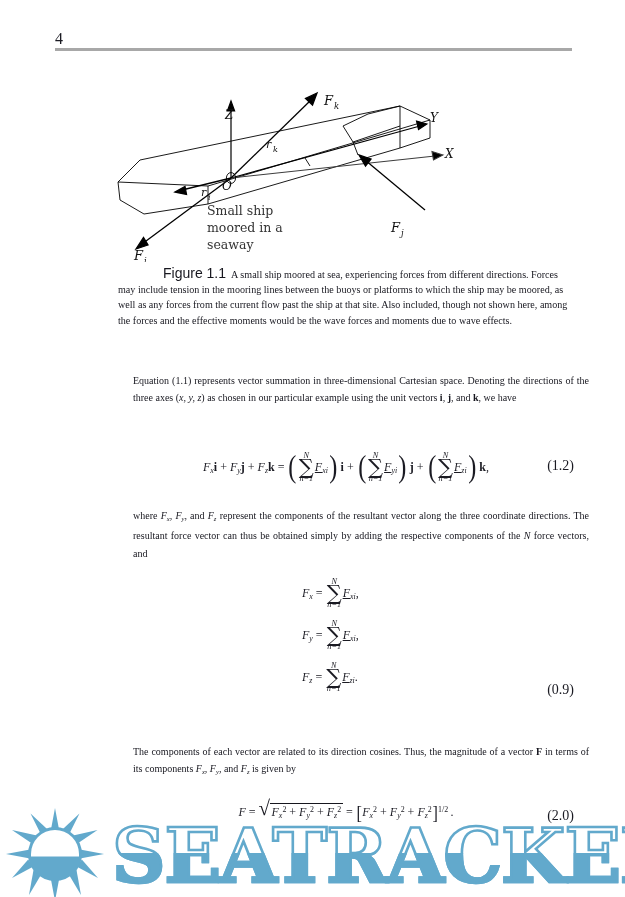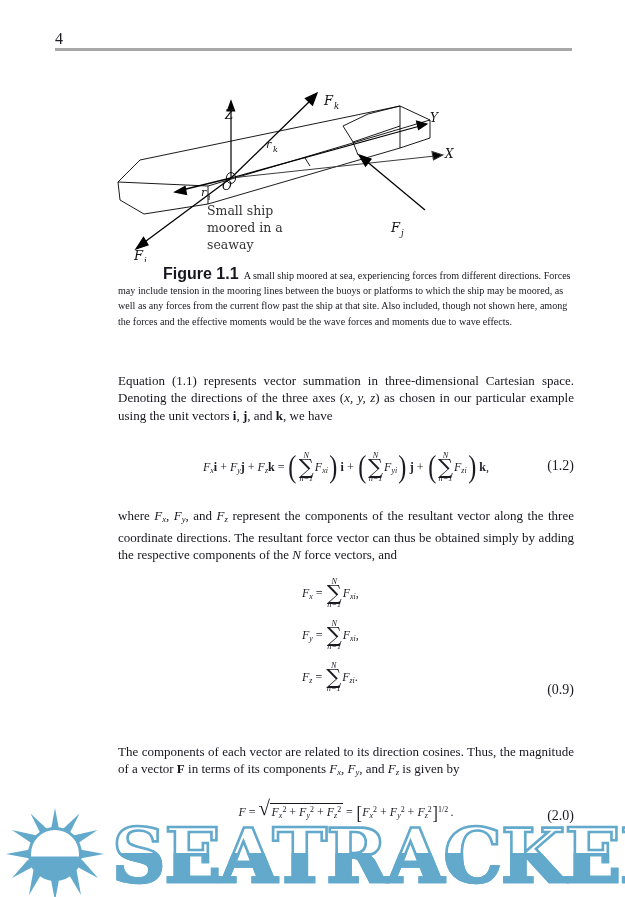--- a/index.html
+++ b/index.html
@@ -49,31 +49,31 @@
     left: 118px;
     top: 266px;
     width: 455px;
     font-size: 10.1px;
     line-height: 15.2px;
     text-align: left;
     color: #17171f;
   }
   #figure-caption .cap-label {
     font-family: "Liberation Sans", sans-serif;
-    font-weight: bold;
-    font-size: 16px;
+    font-weight: normal;
+    font-size: 14px;
     padding-left: 45px;
   }
 
   
   .body-par {
     position: absolute;
-    left: 118px;
+    left: 133px;
     width: 456px;
-    font-size: 13px;
+    font-size: 10px;
     line-height: 17.4px;
     text-align: justify;
     color: #16161e;
   }
   #par-1 { top: 372px; }
   #par-2 { top: 507px; }
   #par-3 { top: 743px; }
 
   .mathvar { font-style: italic; }
   .bf { font-weight: bold; }
@@ -140,20 +140,21 @@
     font-family: "Liberation Serif", serif;
     transform: scaleX(0.78);
     position: relative;
     top: -1px;
   }
   .inner-term {
     display: inline-block;
     vertical-align: middle;
     font-style: italic;
     font-size: 12px;
+    text-decoration: underline;
   }
 
   
   #eq-12 { top: 440px; }
   #eq-12 .eq-row { height: 46px; }
   #eq-12 .eq-body { padding-top: 12px; }
   #eq-12 .eq-num { bottom: 12px; }
 
   
   #eq-13 { top: 578px; }

